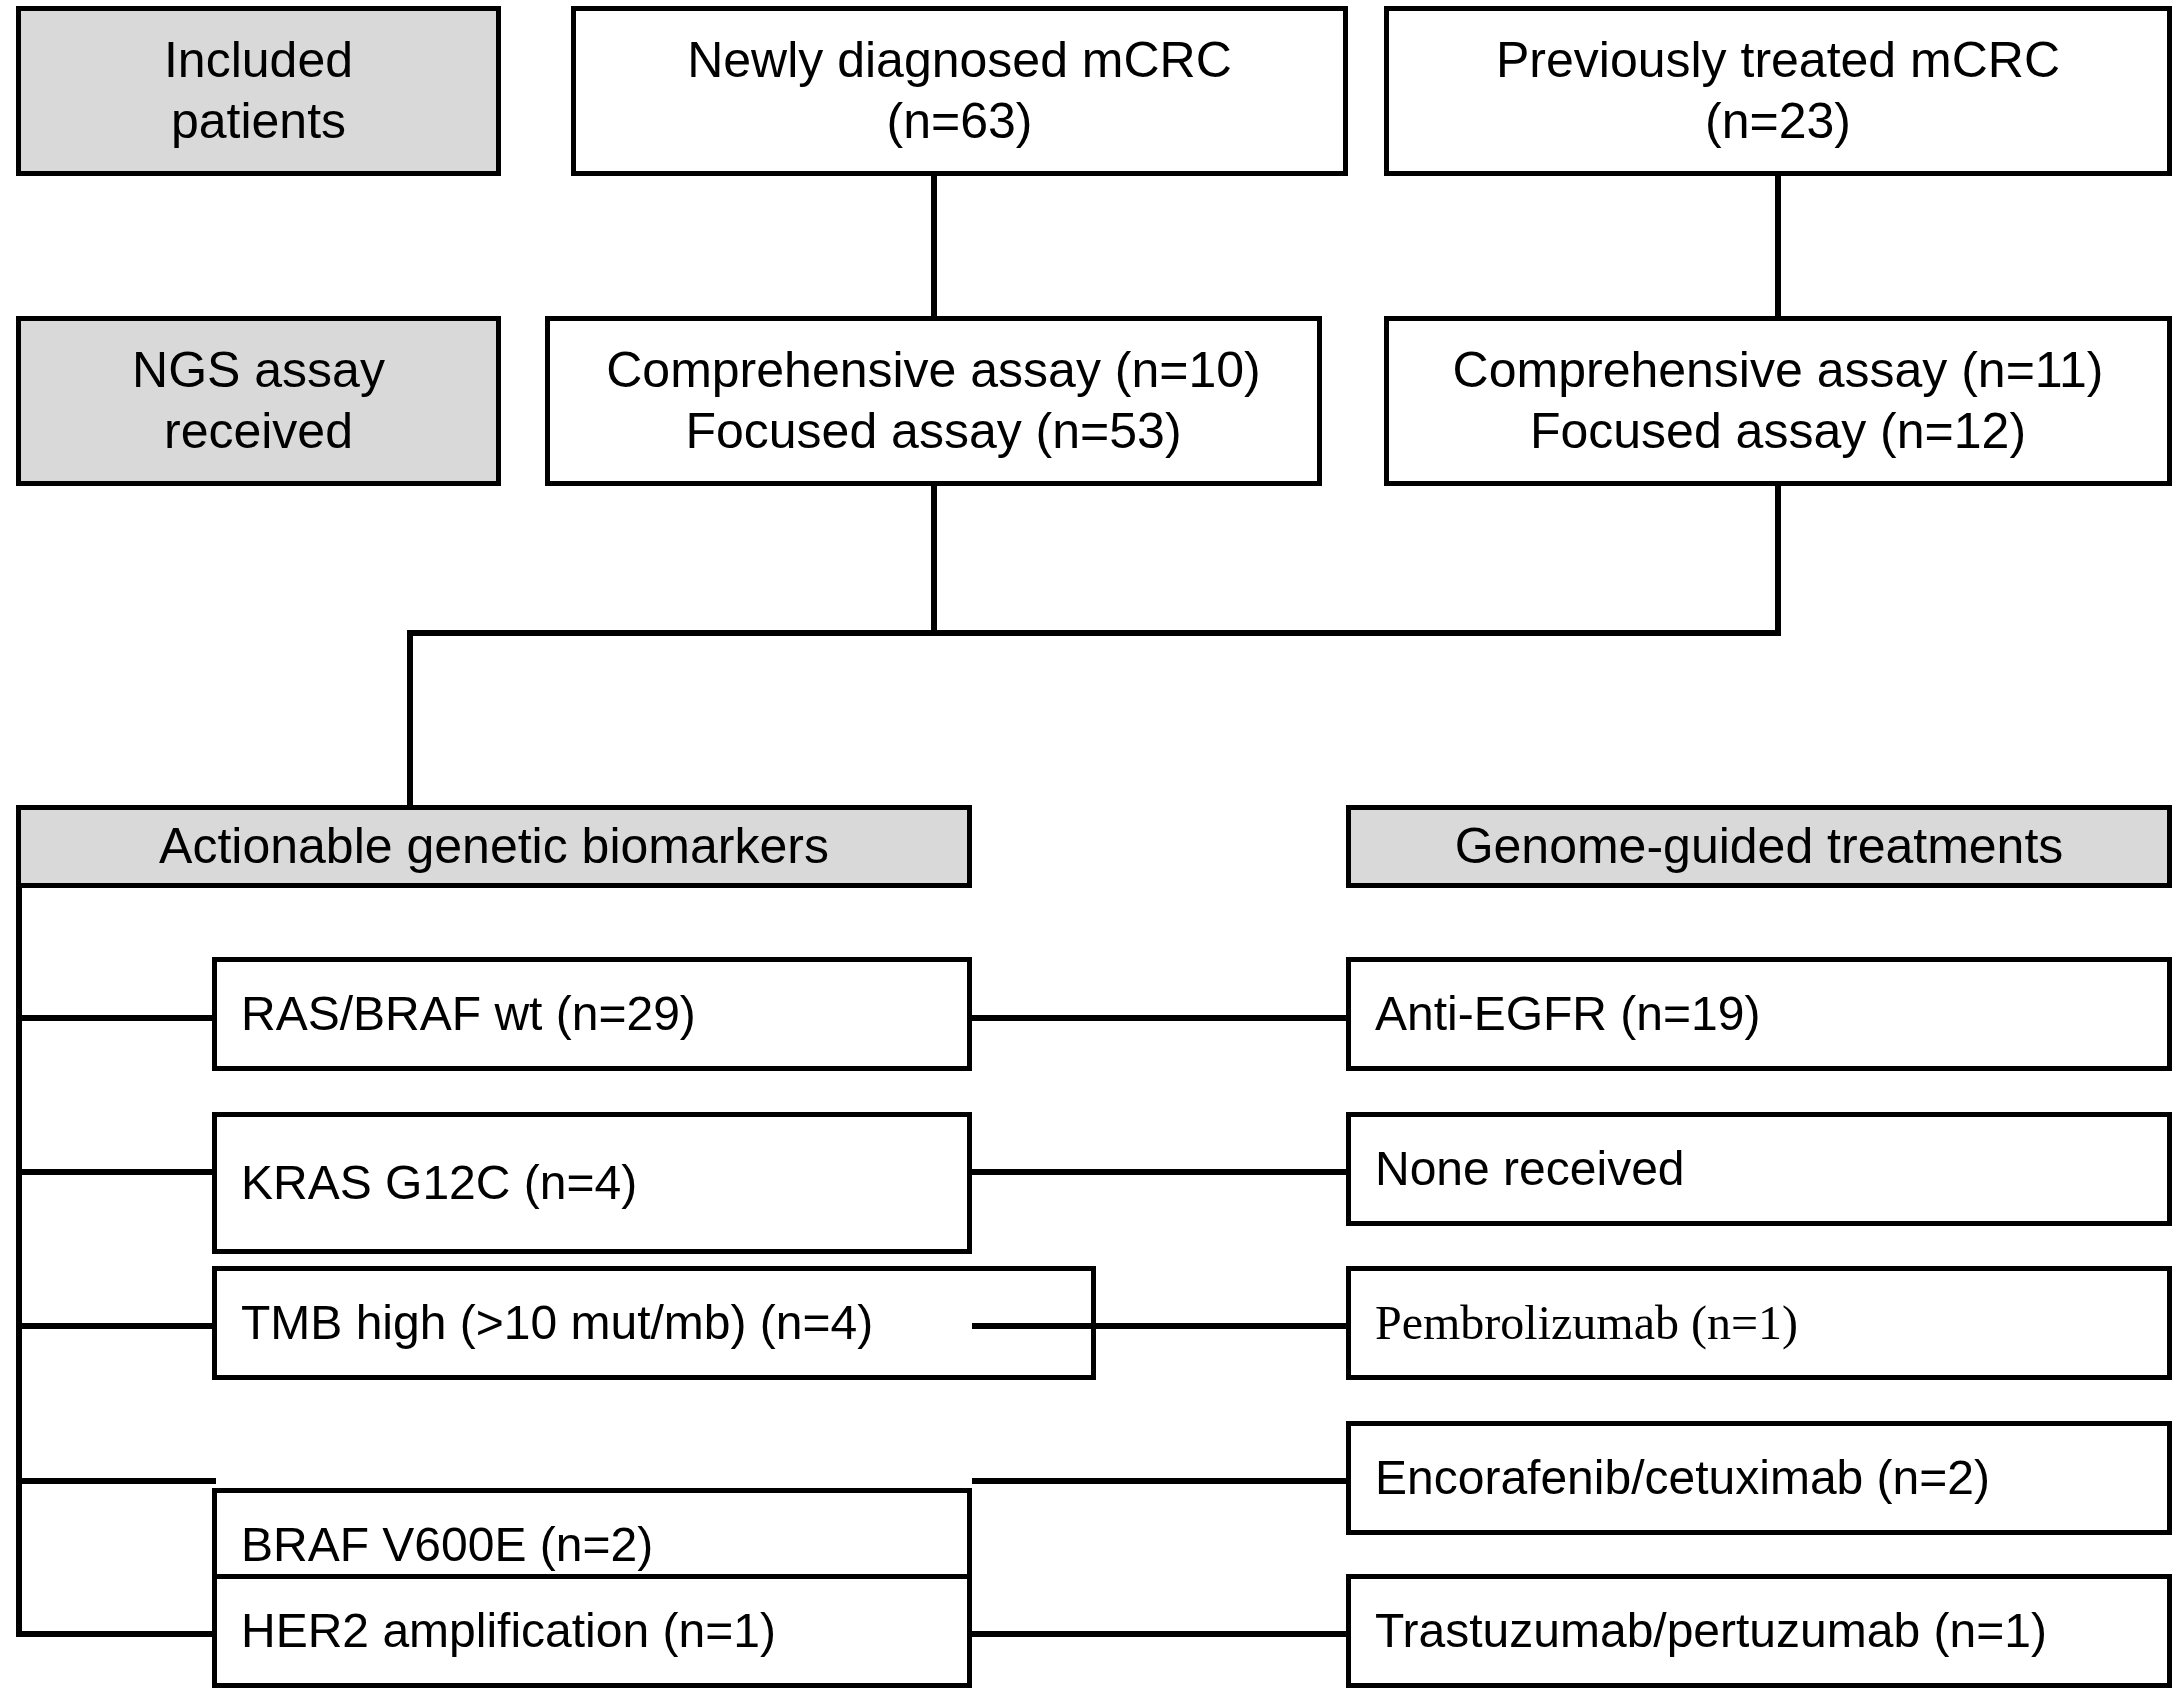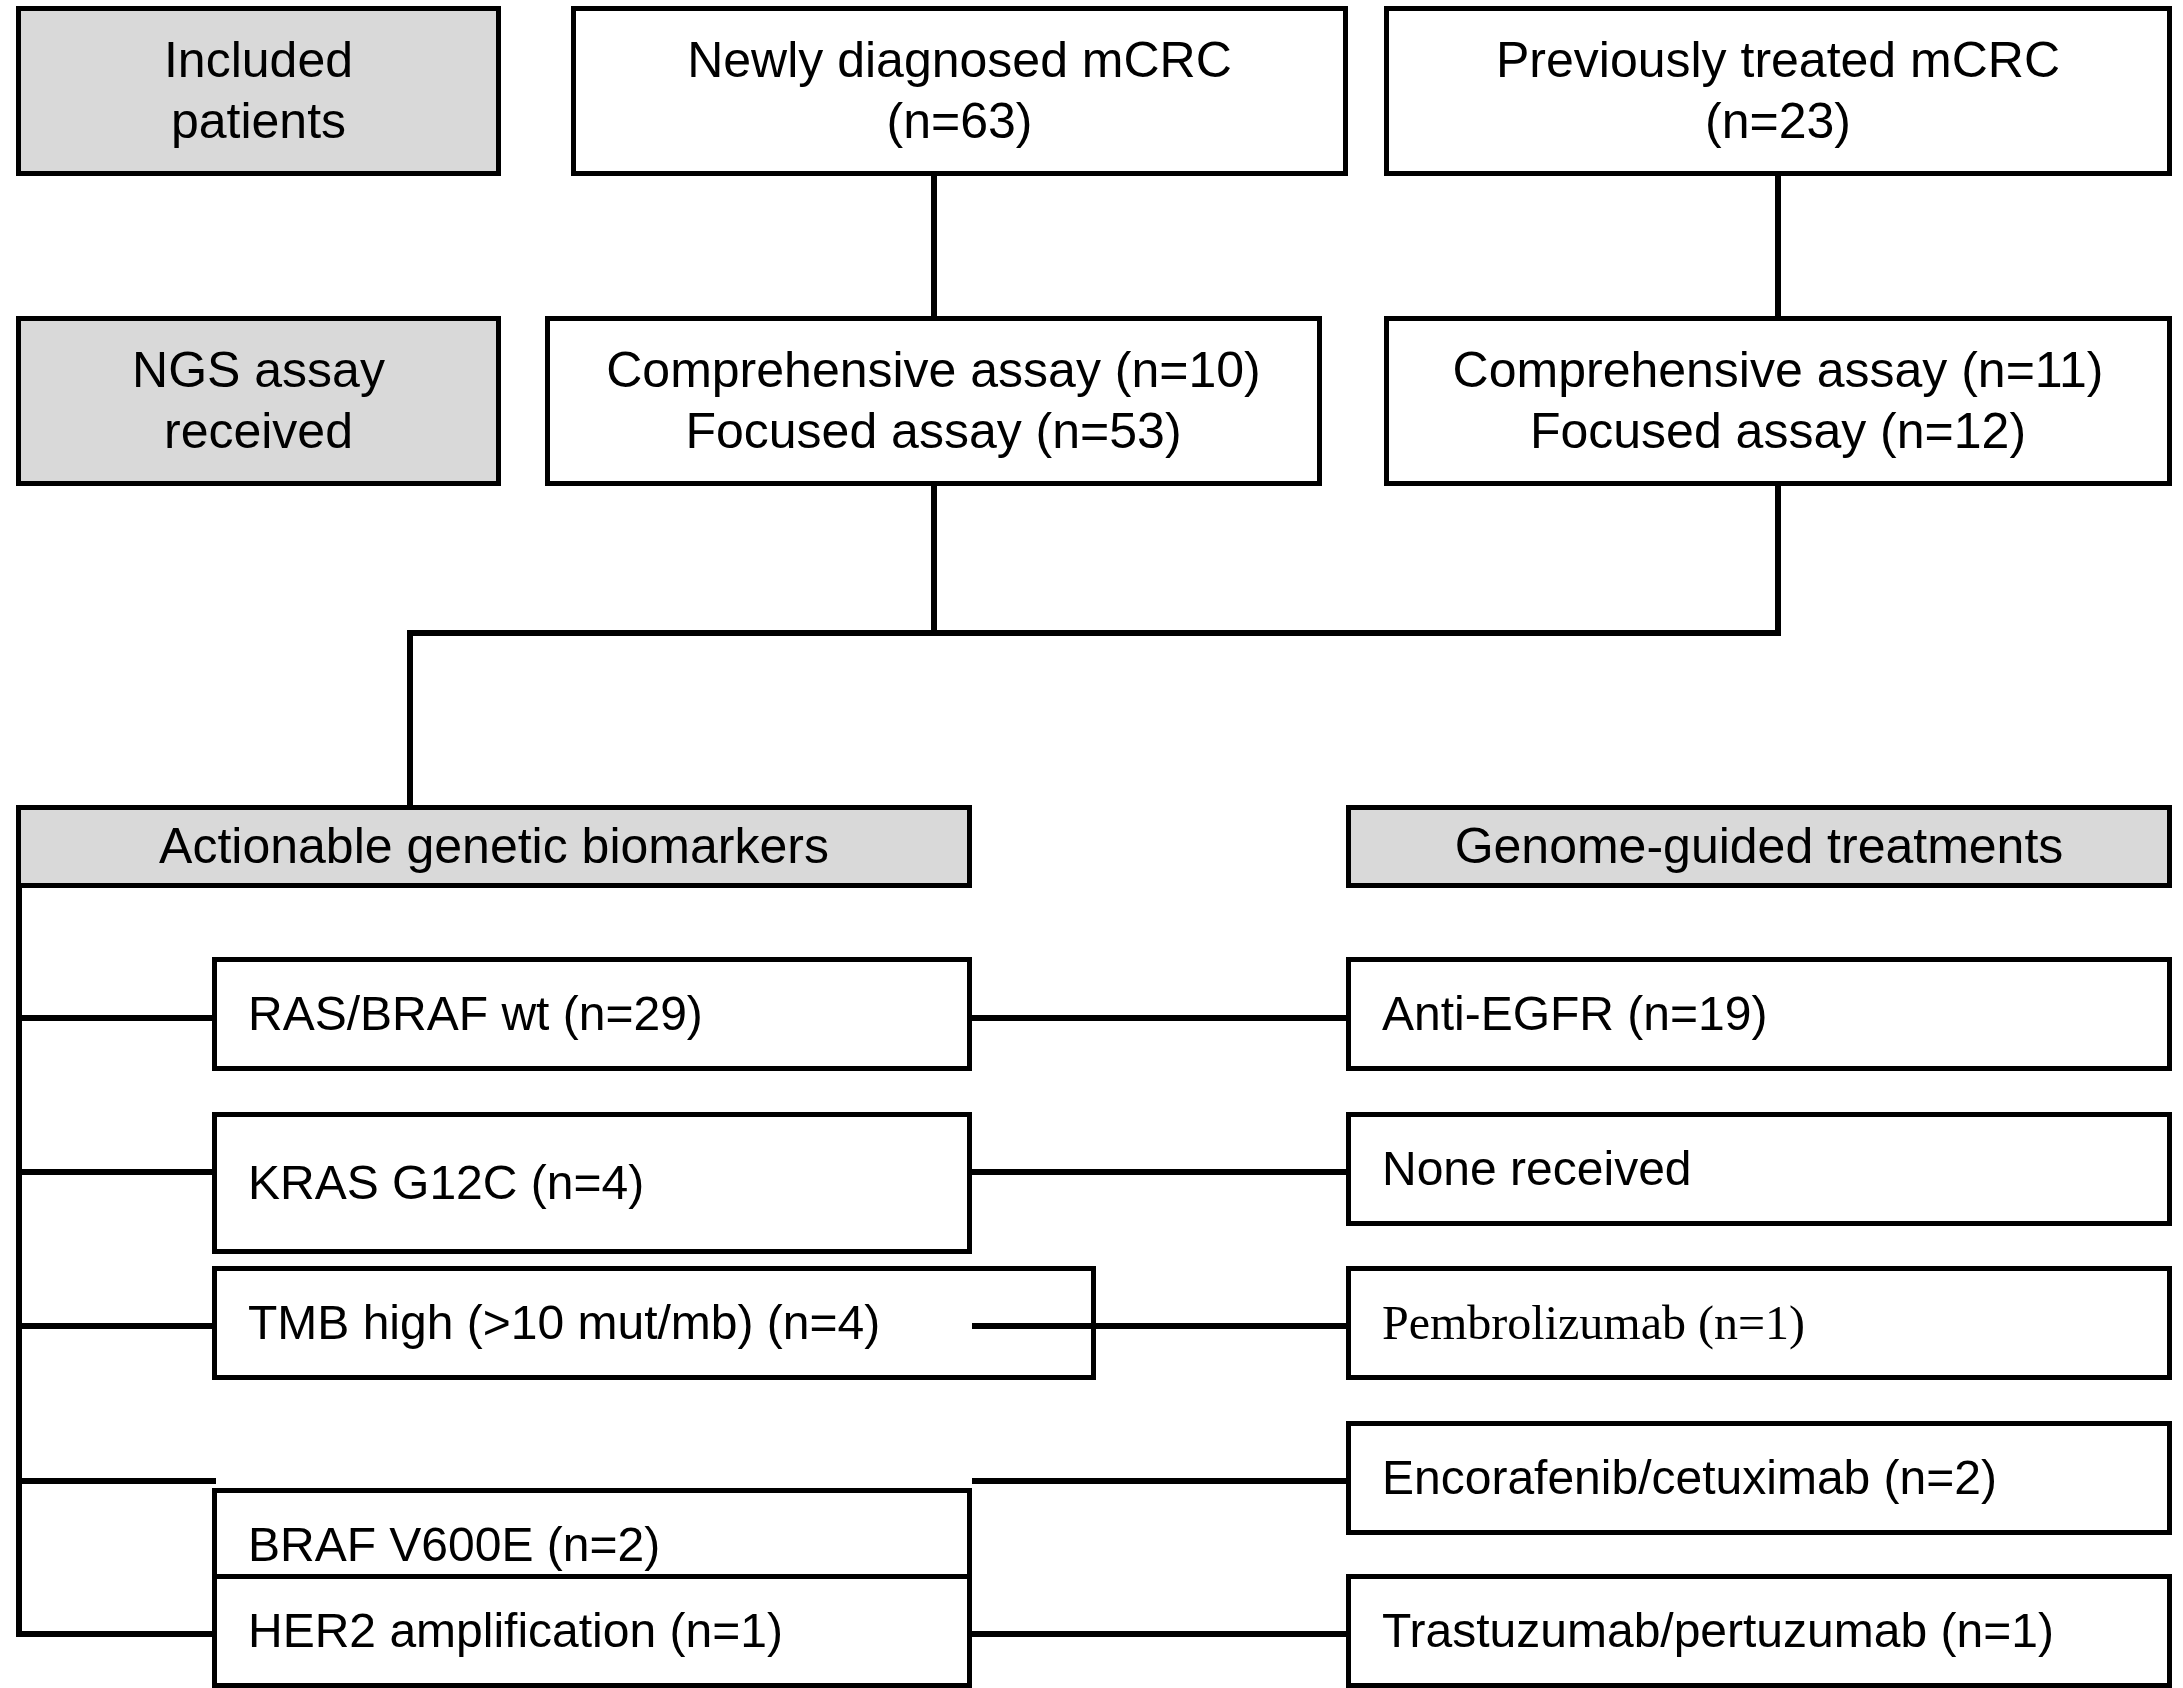--- a/index.html
+++ b/index.html
@@ -35,21 +35,21 @@
   }
   .box.left {
     justify-content: flex-start;
     text-align: left;
   }
   .box .txt {
     display: block;
     width: 100%;
     white-space: pre-line;
   }
-  .box.left .txt { padding-left: 31px; }
+  .box.left .txt { padding-left: 24px; }
 
   
   .fs-top   { font-size: 50px; }
   .fs-hdr   { font-size: 50px; }
   .fs-row   { font-size: 48px; }
 
   
   .ln {
     position: absolute;
     background: #000000;

